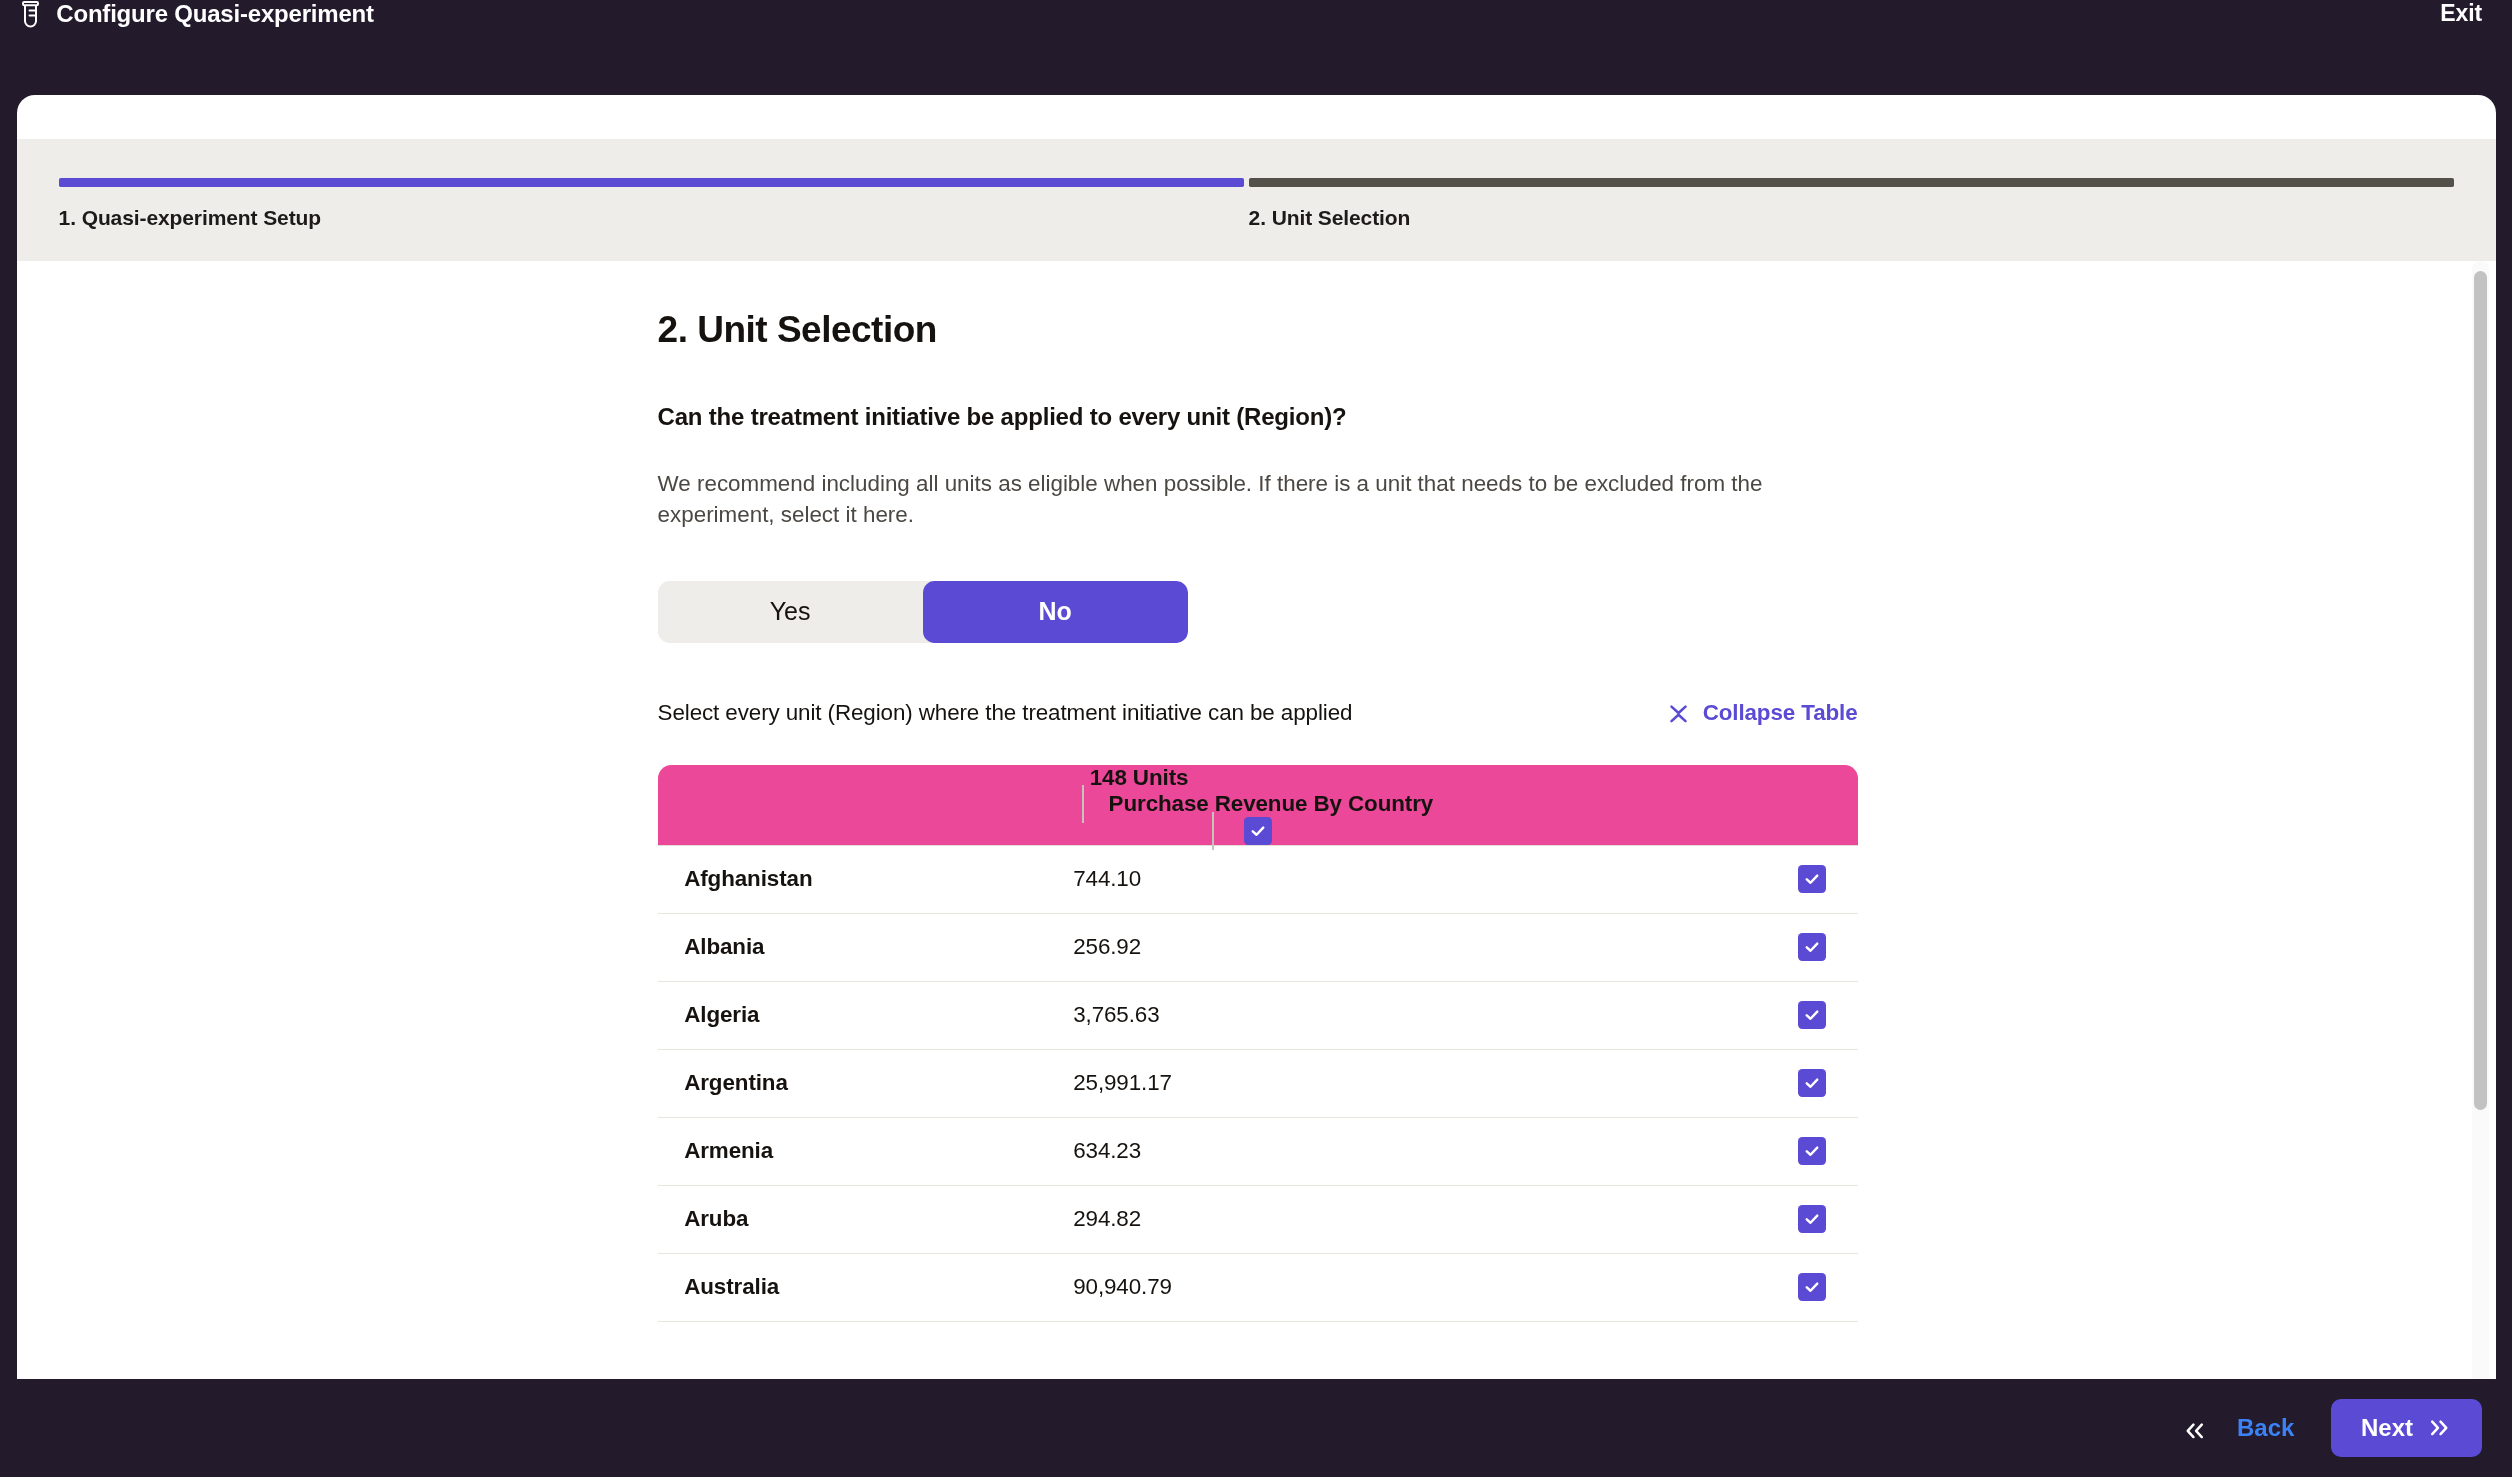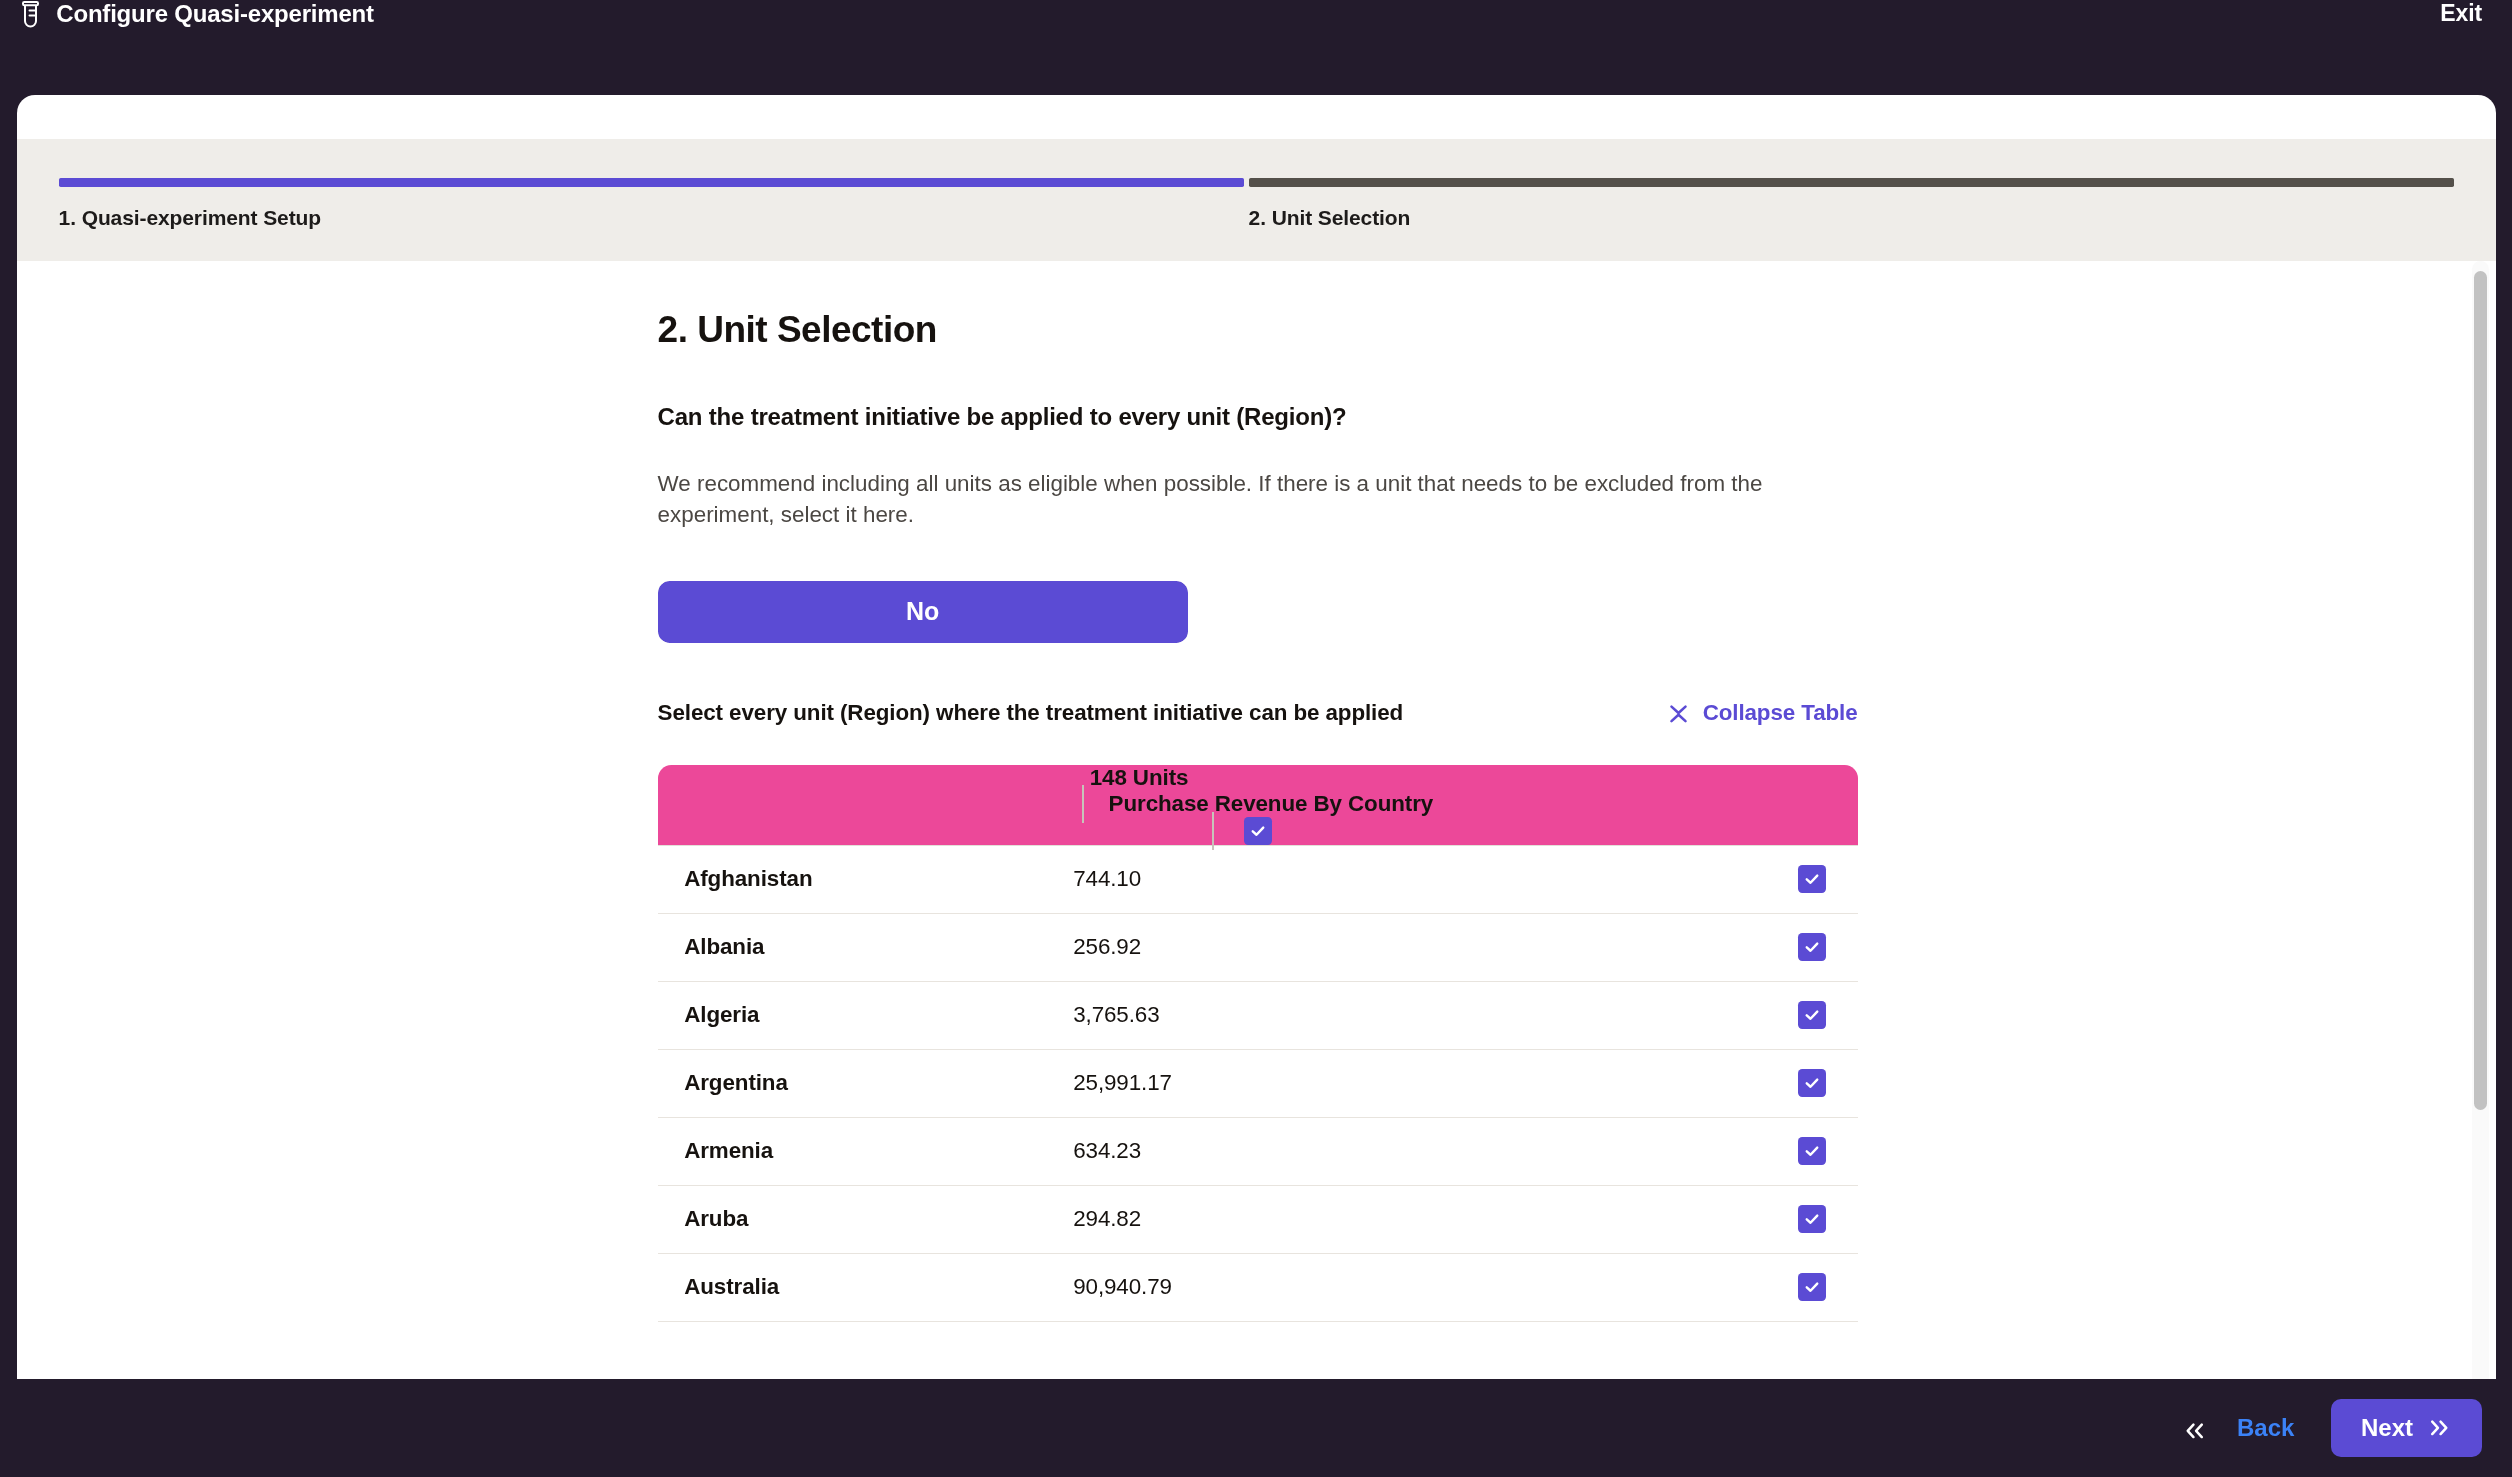--- a/index.html
+++ b/index.html
@@ -157,21 +157,21 @@
 
   
   .select-row {
     display: flex;
     align-items: center;
     width: 1200px;
     margin-bottom: 38px;
   }
   .select-label {
     font-size: 22.4px;
-    font-weight: bold;
+    font-weight: normal;
     color: #16120F;
     letter-spacing: -0.1px;
   }
   .collapse-toggle {
     margin-left: auto;
     display: flex;
     align-items: center;
     gap: 11.6px;
     cursor: pointer;
   }
@@ -349,20 +349,21 @@
   </div>
 
   <div class="scroll-body">
     <div class="content">
 
       <div class="page-title">2. Unit Selection</div>
       <div class="question">Can the treatment initiative be applied to every unit (Region)?</div>
       <div class="helper">We recommend including all units as eligible when possible. If there is a unit that needs to be excluded from the experiment, select it here.</div>
 
       <div class="segmented">
+        <button class="seg-btn">Yes</button>
         <button class="seg-btn active">No</button>
       </div>
 
       <div class="select-row">
         <span class="select-label">Select every unit (Region) where the treatment initiative can be applied</span>
         <span class="collapse-toggle">
           <span>
             <svg class="collapse-icon" viewBox="0 0 20 24" fill="none" xmlns="http://www.w3.org/2000/svg">
               <path d="M4 6.5 L10 12 L16 6.5" stroke="#5B4BD4" stroke-width="2.2" stroke-linecap="round" stroke-linejoin="round"></path>
               <path d="M4 19 L10 13.5 L16 19" stroke="#5B4BD4" stroke-width="2.2" stroke-linecap="round" stroke-linejoin="round"></path>

